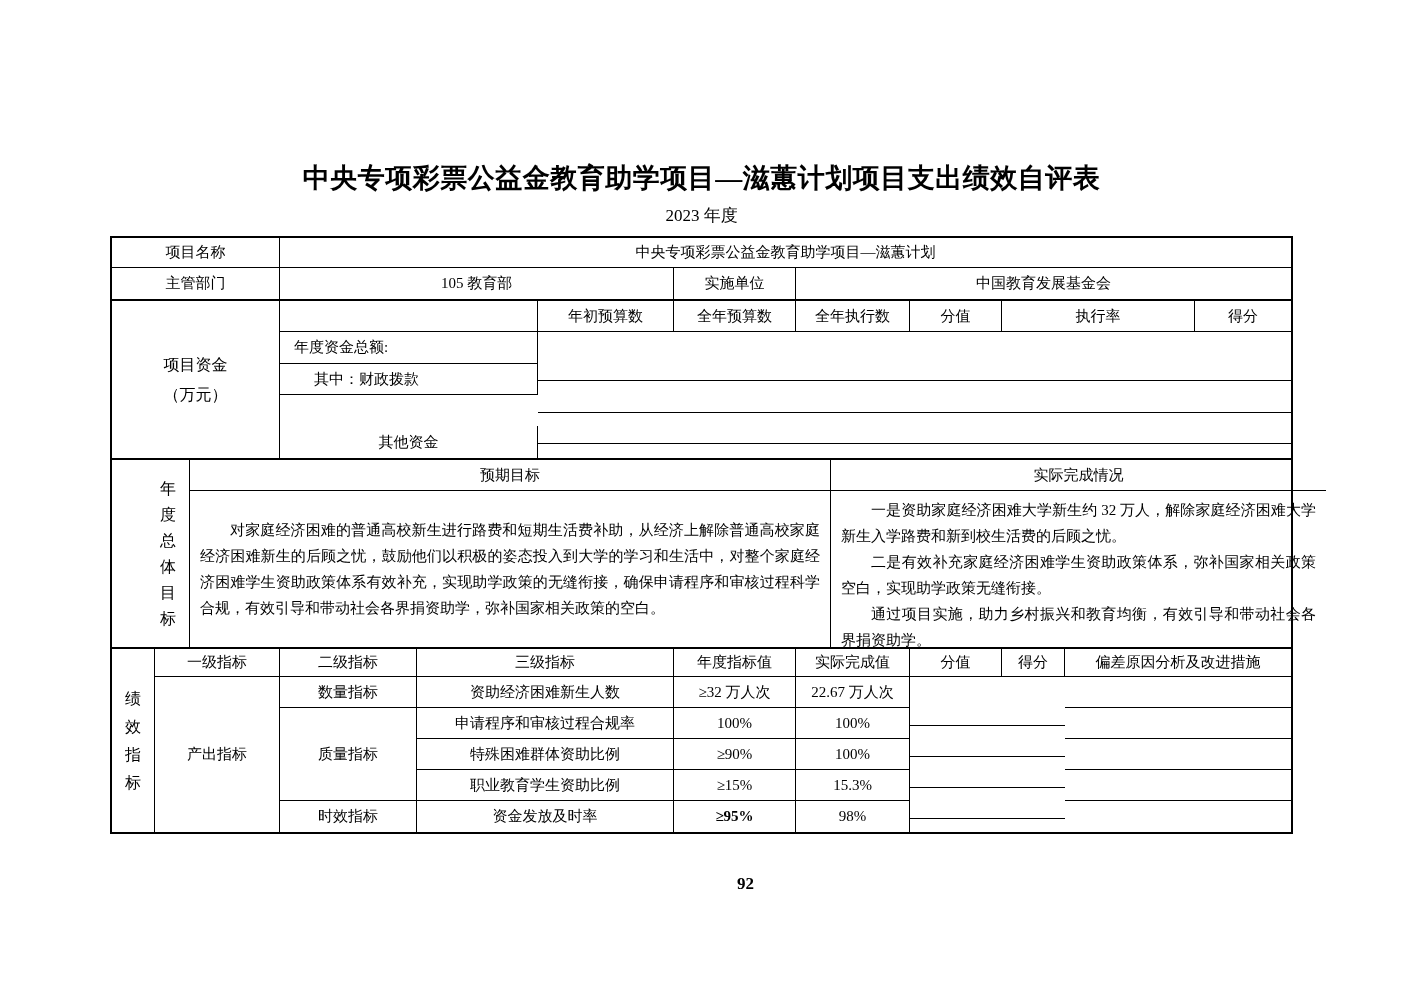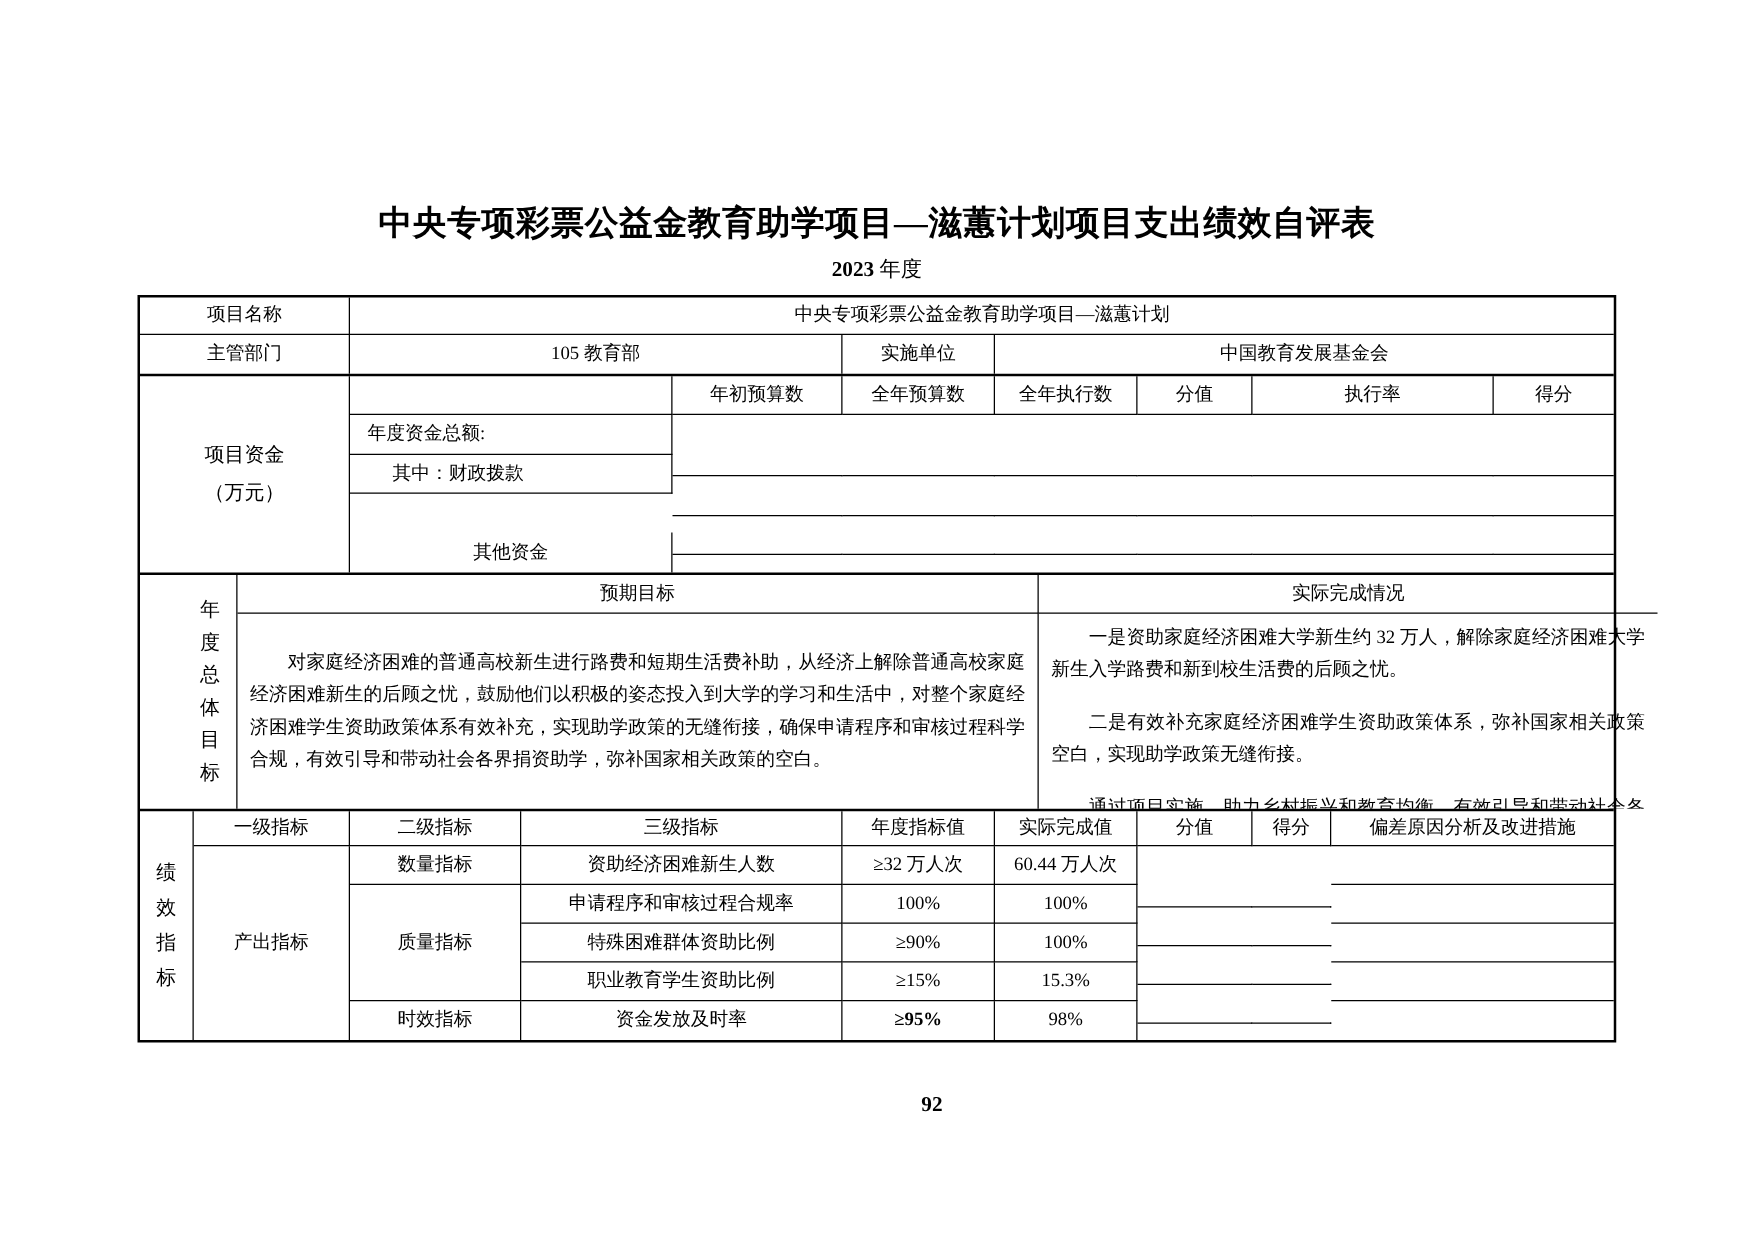--- a/index.html
+++ b/index.html
@@ -10,21 +10,21 @@
     overflow:hidden;
   }
   .title {
     position:absolute; top:160px; left:0; width:100%;
     text-align:center; font-size:27px; font-weight:bold; letter-spacing:0.5px;
   }
   .subtitle {
     position:absolute; top:204px; left:0; width:100%;
     text-align:center; font-size:17px;
   }
-  .subtitle .yr { font-weight:bold; }
+  .subtitle .yr { font-weight:normal; }
   .pagenum {
     position:absolute; top:874px; left:0; width:100%;
     text-align:center; font-size:17px; font-weight:bold;margin-left:44px;
   }
   .tbl {
     position:absolute; left:110px; top:236px; width:1183px;
     border:2px solid #000;
   }
   .sec { display:grid; border-bottom:2px solid #000; }
   .sec.last { border-bottom:none; }
@@ -40,21 +40,21 @@
   .lc { border-right:none; }
   .lr { border-bottom:none; }
   .left { justify-content:flex-start; text-align:left; padding-left:14px; }
   .indent2 { padding-left:34px; }
   .vlabel-wrap { flex-direction:column; }
   .vlabel { width:18px; font-size:16px; line-height:26px; word-break:break-all; text-align:center; }
   .vlabel.tight { line-height:28px; }
   .twoline { flex-direction:column; font-size:16px; line-height:30px; }
   .para-cell { padding:4px 10px; }
   .para-cell-left { align-items:center; }
-  .para-cell-right { align-items:flex-start; flex-direction:column; justify-content:flex-start; padding-top:6px;gap:16px; }
+  .para-cell-right { align-items:flex-start; flex-direction:column; justify-content:flex-start; padding-top:6px; }
   .para { text-indent:2em; font-size:15px; line-height:26px; text-align:justify; width:100%; }
   .num { font-size:15px;margin-top:48px; }
 </style>
 </head>
 <body>
 
 <div class="page">
 
   <div class="title">中央专项彩票公益金教育助学项目—滋蕙计划项目支出绩效自评表</div>
   <div class="subtitle">
@@ -148,21 +148,21 @@
       <div class="c lc" style="grid-row:1; grid-column:9;">偏差原因分析及改进措施</div>
 
       <div class="c lr" style="grid-row:2 / span 5; grid-column:2;">产出指标</div>
 
       <div class="c" style="grid-row:2; grid-column:3;">数量指标</div>
       <div class="c" style="grid-row:3 / span 3; grid-column:3;">质量指标</div>
       <div class="c lr" style="grid-row:6; grid-column:3;">时效指标</div>
 
       <div class="c" style="grid-row:2; grid-column:4;">资助经济困难新生人数</div>
       <div class="c" style="grid-row:2; grid-column:5;">≥32 万人次</div>
-      <div class="c" style="grid-row:2; grid-column:6;">60.44 万人次</div>
+      <div class="c" style="grid-row:2; grid-column:6;">22.67 万人次</div>
       <div class="c num" style="grid-row:2; grid-column:7;">10.0</div>
       <div class="c num" style="grid-row:2; grid-column:8;">10.0</div>
       <div class="c lc" style="grid-row:2; grid-column:9;"></div>
 
       <div class="c" style="grid-row:3; grid-column:4;">申请程序和审核过程合规率</div>
       <div class="c" style="grid-row:3; grid-column:5;">100%</div>
       <div class="c" style="grid-row:3; grid-column:6;">100%</div>
       <div class="c num" style="grid-row:3; grid-column:7;">10.0</div>
       <div class="c num" style="grid-row:3; grid-column:8;">10.0</div>
       <div class="c lc" style="grid-row:3; grid-column:9;"></div>

